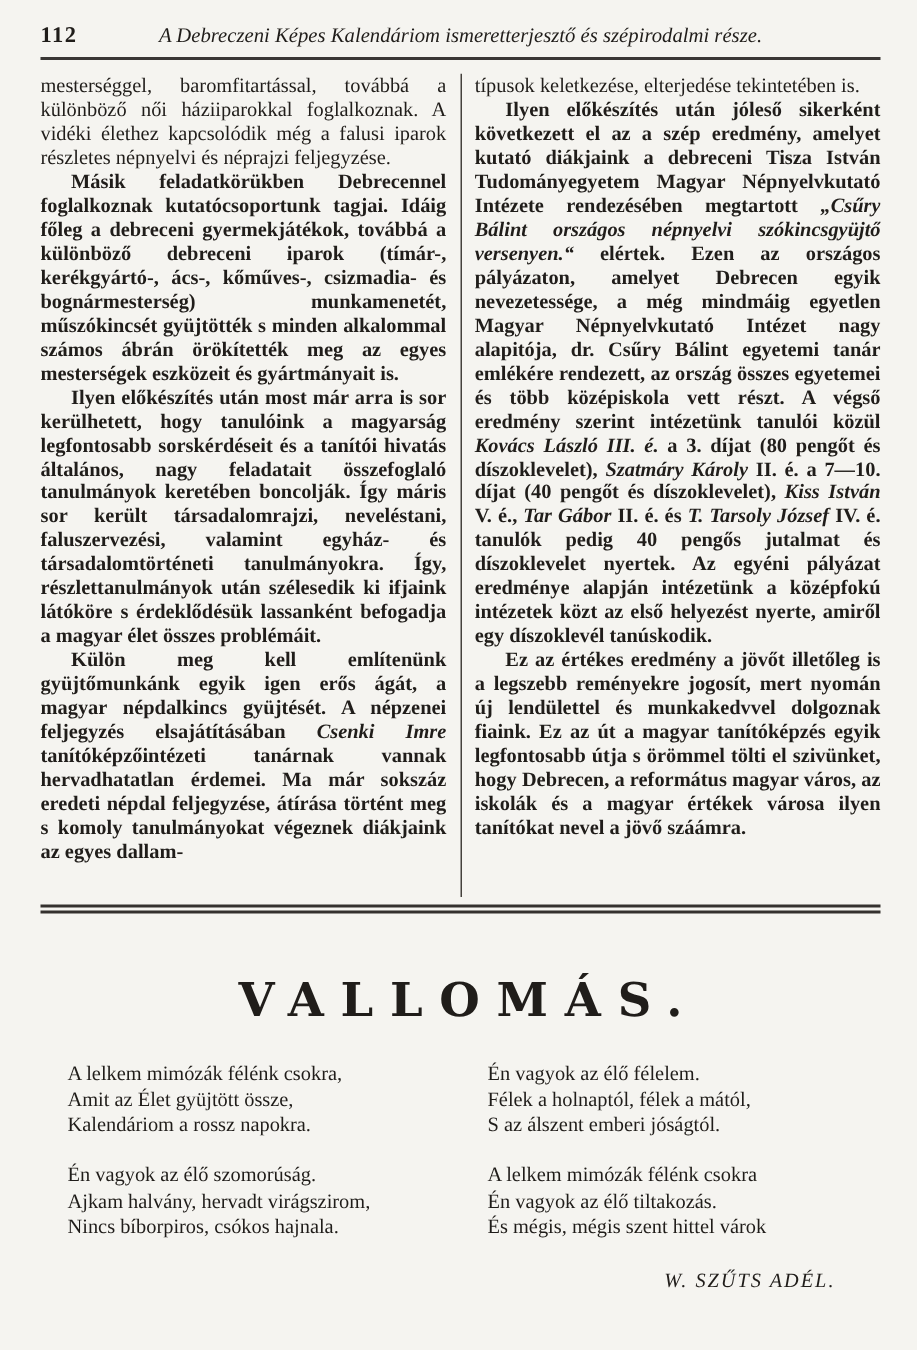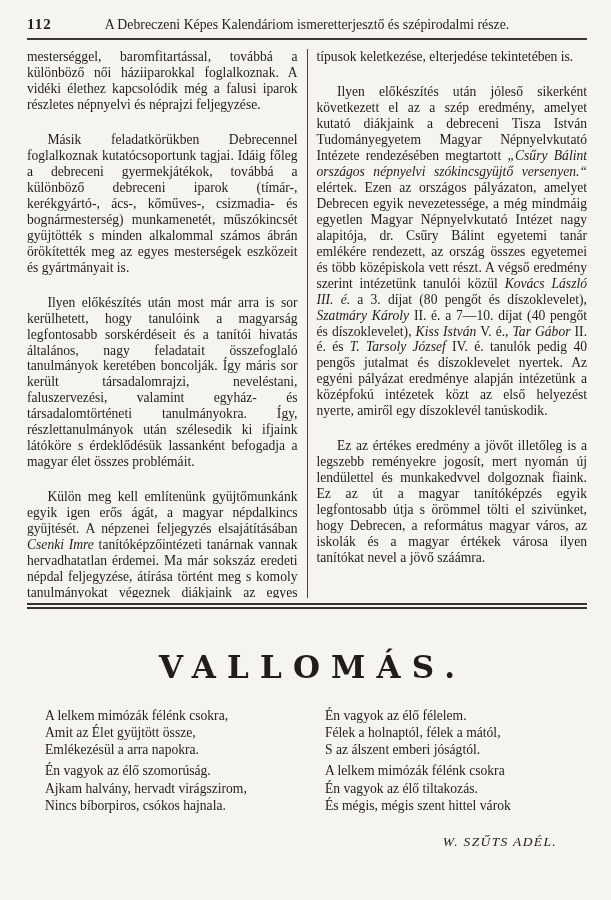--- a/index.html
+++ b/index.html
@@ -7,45 +7,45 @@
   body { width:611px; height:900px; background:var(--paper); }
   .page {
     box-sizing:border-box; width:611px; height:900px;
     padding:16px 24px 0 27px;
     font-family:"Liberation Serif","DejaVu Serif",serif;
     color:var(--ink);
   }
   
   .runhead { display:flex; align-items:baseline; margin-bottom:5px; }
   .pagenum { width:72px; font-weight:bold; font-size:15px; letter-spacing:1px; }
-  .runtitle { flex:1; text-align:center; font-size:13.8px; padding-right:72px; white-space:nowrap; }
+  .runtitle { flex:1; text-align:center; font-style:italic; font-size:13.8px; padding-right:72px; white-space:nowrap; }
   .head-rule { height:2px; background:var(--ink); opacity:.88; margin-bottom:9px; }
   
   .article {
     display:flex; height:549px; overflow:hidden;
     font-size:13.6px; line-height:1.175; text-align:justify;
     hyphens:auto;
   }
   .col { flex:1 1 0; min-width:0; }
   .col-divider { width:1px; background:#45413c; margin:0 9px; }
   .para { margin:0; }
-  .para + .para { margin-top:19px; }
+  .para + .para { margin-top:0;font-weight:bold; }
   .para.indent { text-indent:1.5em; }
   .ital { font-style:italic; }
   
   .double-rule { height:6px; border-top:2px solid var(--ink); border-bottom:2px solid var(--ink); box-sizing:border-box; margin-top:5px; opacity:.9; }
   
   .poem-title {
     margin:40px 0 22px; text-align:center;
     font-family:"DejaVu Serif",serif; font-weight:bold;
     font-size:31px; letter-spacing:.36em; text-indent:.36em;
   }
   .poem-cols { display:flex; font-size:13.6px; line-height:1.26; }
   .poem-col { flex:1 1 0; padding-left:18px; }
-  .stanza + .stanza { margin-top:4px; }
+  .stanza + .stanza { margin-top:16px; }
   .pline { white-space:nowrap; }
   .poem-signature {
     margin-top:20px; text-align:right; padding-right:30px;
     font-style:italic; font-size:13.5px; letter-spacing:.1em;
   }
 </style>
 </head>
 <body>
 
 <div class="page">
@@ -73,21 +73,21 @@
 
   <div class="double-rule"></div>
 
   <section class="poem">
     <h1 class="poem-title">VALLOMÁS.</h1>
     <div class="poem-cols">
       <div class="poem-col">
           <div class="stanza">
             <div class="pline">A lelkem mimózák félénk csokra,</div>
             <div class="pline">Amit az Élet gyüjtött össze,</div>
-            <div class="pline">Emlékezésül a arra napokra.</div>
+            <div class="pline">Kalendáriom a rossz napokra.</div>
           </div>
           <div class="stanza">
             <div class="pline">Én vagyok az élő szomorúság.</div>
             <div class="pline">Ajkam halvány, hervadt virágszirom,</div>
             <div class="pline">Nincs bíborpiros, csókos hajnala.</div>
           </div>
         </div>
       <div class="poem-col">
           <div class="stanza">
             <div class="pline">Én vagyok az élő félelem.</div>

